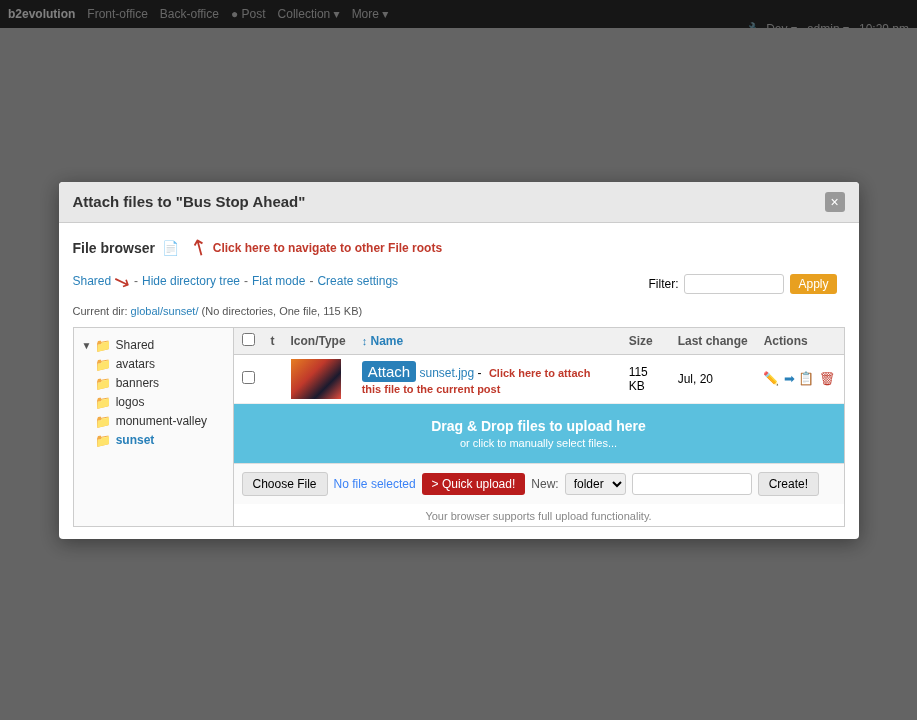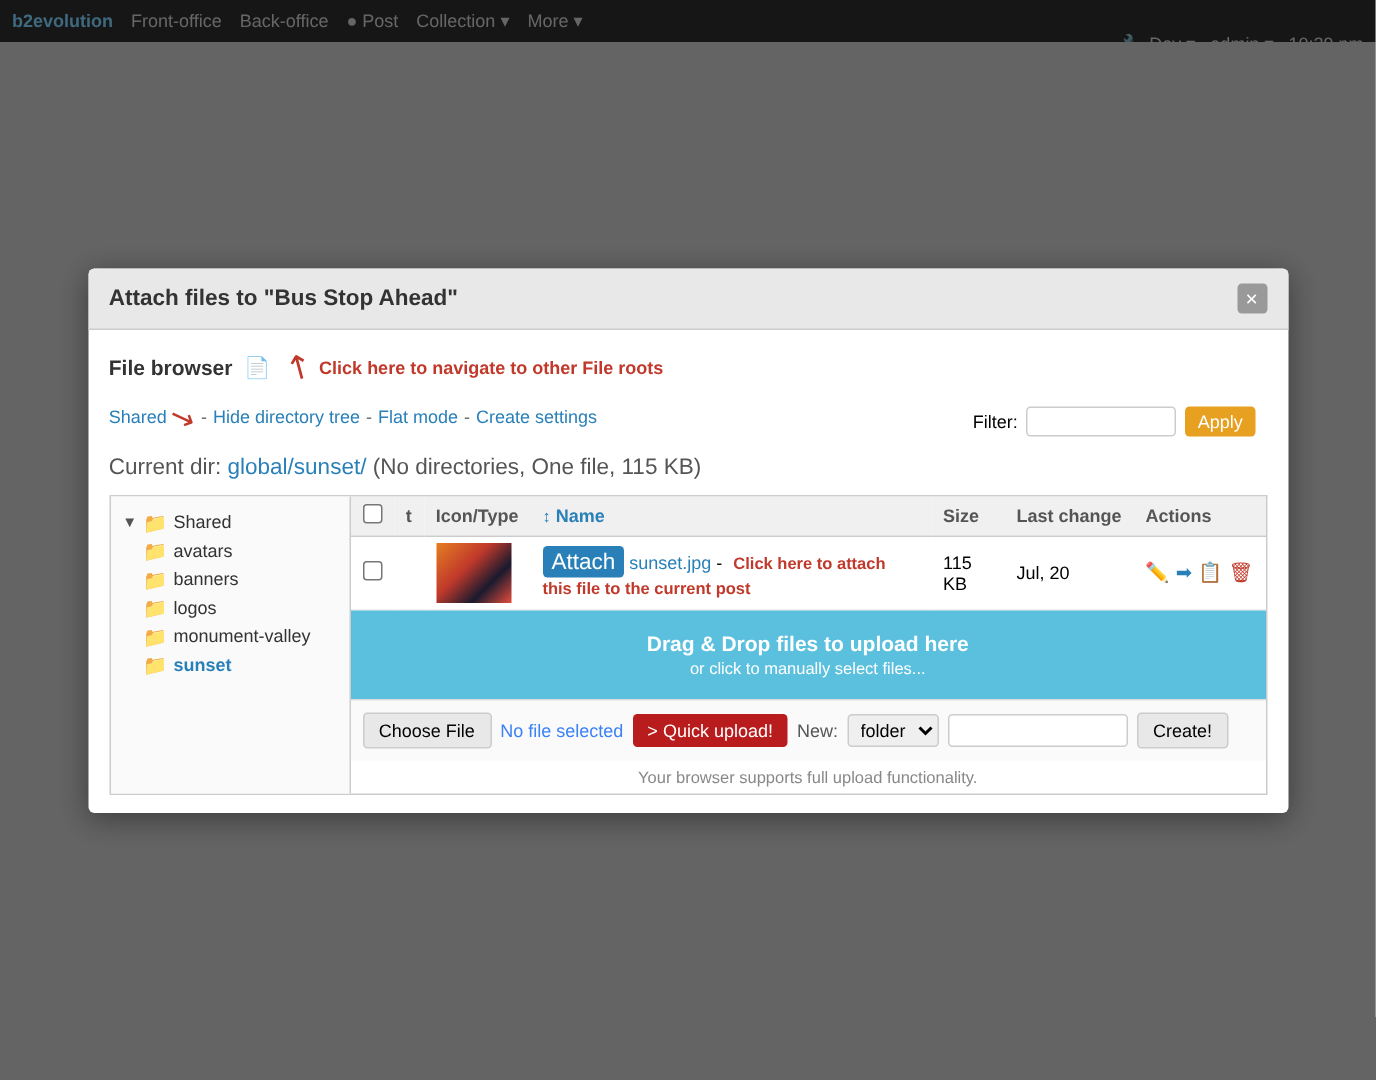--- a/index.html
+++ b/index.html
@@ -9,21 +9,21 @@
     .topbar {
       background: #2c2c2c;
       color: #ccc;
       height: 28px;
       display: flex;
       align-items: center;
       padding: 0 8px;
       gap: 12px;
       font-size: 12px;
     }
-    .topbar-brand { color: #7dd3fc; font-weight: bold; }
+    .topbar-brand { color: #ffffff; font-weight: bold; }
     .topbar-item { color: #ccc; cursor: pointer; }
     .topbar-right { margin-left: auto; display: flex; align-items: center; gap: 10px; color: #ccc; font-size: 12px; margin-top: 30px; }
 
     
     .backdrop {
       position: fixed;
       top: 0; left: 0; right: 0; bottom: 0;
       background: rgba(0,0,0,0.5);
       display: flex;
       align-items: center;
@@ -89,21 +89,21 @@
       align-items: center;
       gap: 4px;
       margin-bottom: 6px;
       font-size: 12px;
     }
     .fb-nav-link { color: #2980b9; cursor: pointer; text-decoration: none; }
     .fb-nav-sep { color: #666; }
 
     
     .fb-currentdir {
-      font-size: 15px;
+      font-size: 11px;
       color: #555;
       margin-bottom: 10px;
     }
     .fb-currentdir a { color: #2980b9; text-decoration: none; }
 
     
     .fb-content {
       display: flex;
       gap: 0;
       border: 1px solid #ccc;

